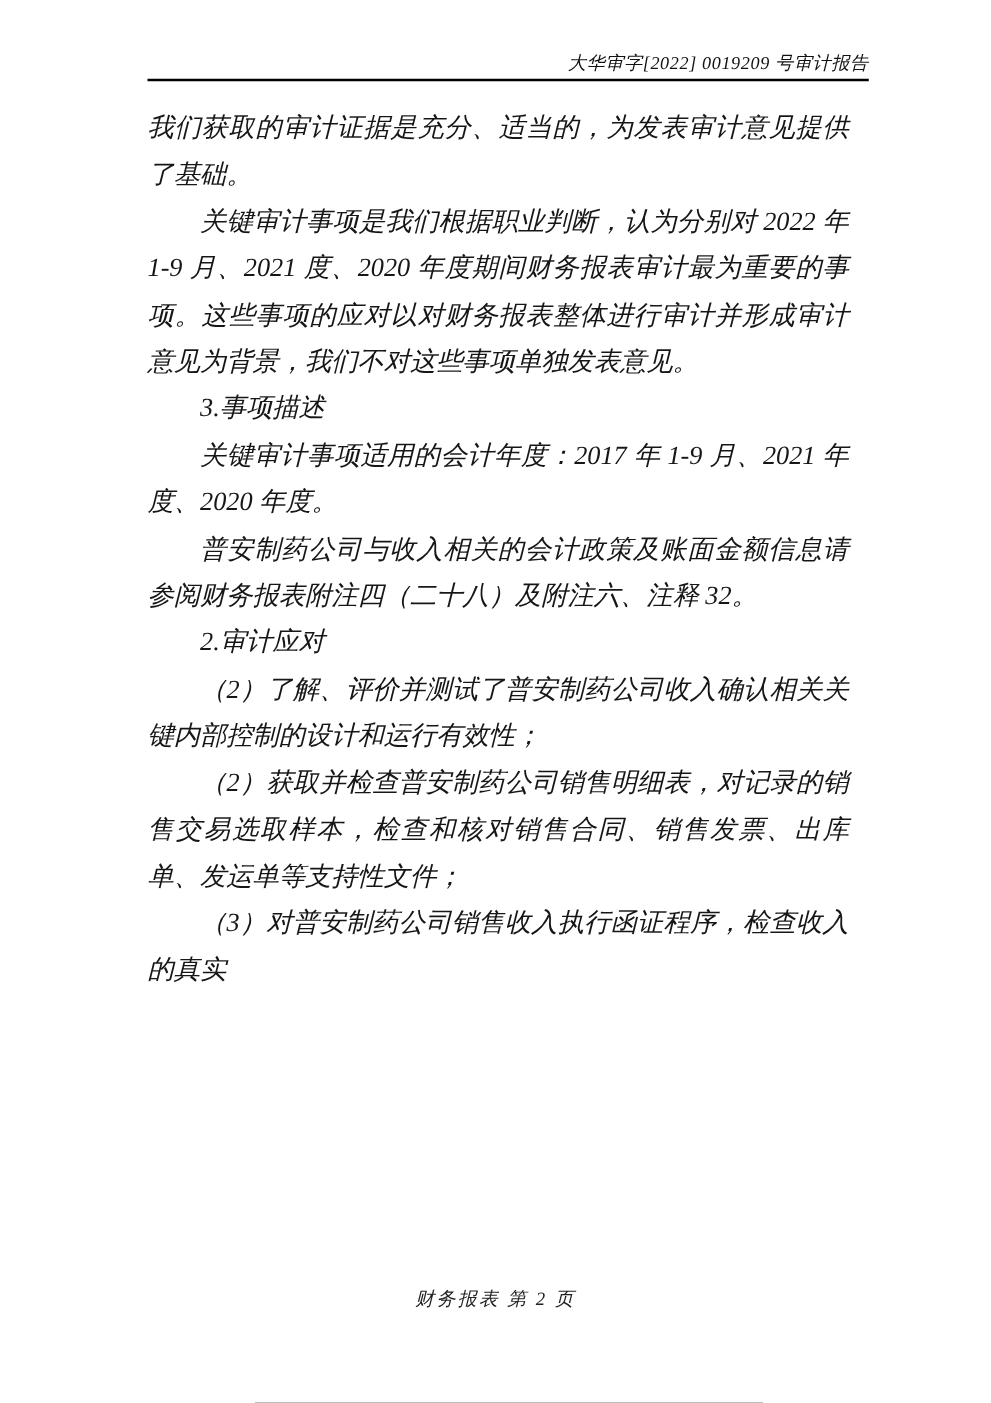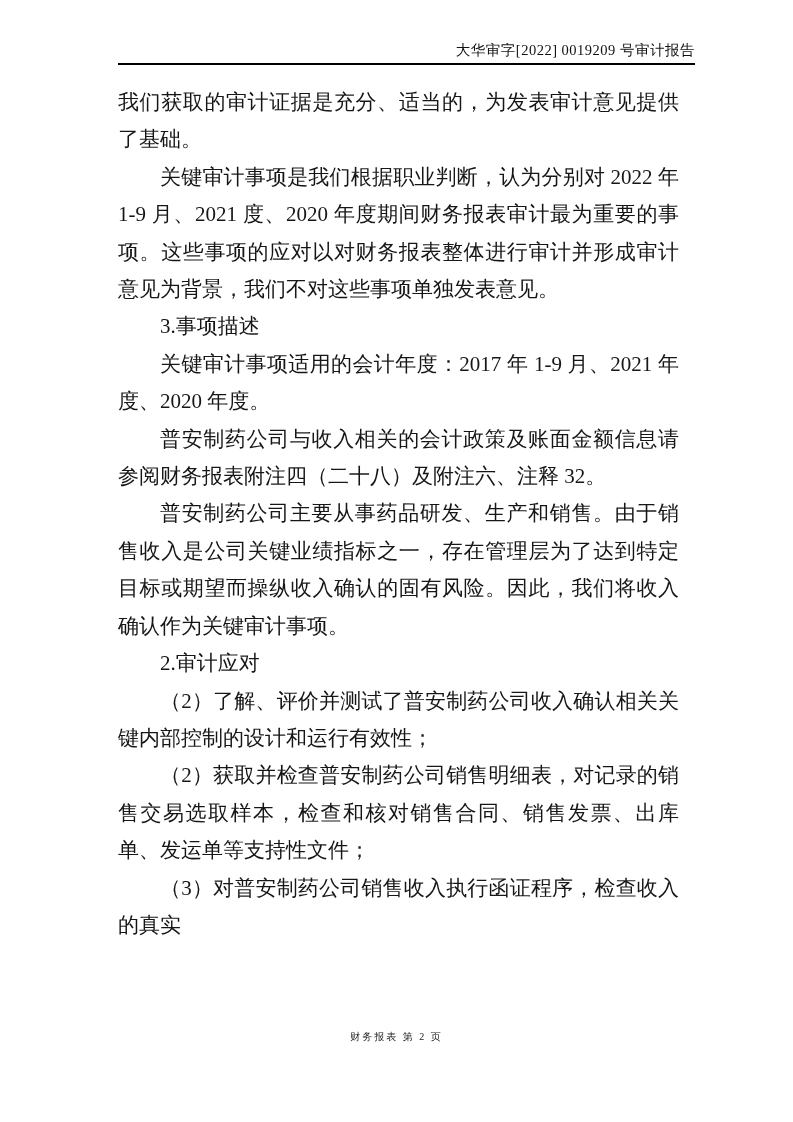--- a/index.html
+++ b/index.html
@@ -6,20 +6,21 @@
   html, body { background: #888; }
   .page {
     position: relative;
     width: 793px;
     height: 1122px;
     margin: 0 auto;
     background: #ffffff;
     color: #141414;
     font-family: "Liberation Serif", "DejaVu Serif", serif;
     overflow: hidden;
+    font-style: italic;
   }
   .page-header {
     position: absolute;
     left: 118px;
     width: 577px;
     top: 41px;
     text-align: right;
     font-size: 14.5px;
     letter-spacing: 0.5px;
     color: #111;
@@ -50,41 +51,40 @@
     margin-top: 13px;
     margin-bottom: 6px;
     letter-spacing: 1px;
   }
   .page-footer {
     position: absolute;
     left: 0;
     width: 793px;
     top: 1030px;
     text-align: center;
-    font-size: 10px;
+    font-size: 15px;
     letter-spacing: 2px;
     color: #222;
   }
 </style>
 </head>
 <body>
 
 <div class="page">
 
   <div class="page-header">
     <span>大华审字[2022] 0019209 号审计报告</span>
   </div>
 
   <div class="doc-body">
     <p class="para no-indent">我们获取的审计证据是充分、适当的，为发表审计意见提供了基础。</p>
     <p class="para">关键审计事项是我们根据职业判断，认为分别对 2022 年 1-9 月、2021 度、2020 年度期间财务报表审计最为重要的事项。这些事项的应对以对财务报表整体进行审计并形成审计意见为背景，我们不对这些事项单独发表意见。</p>
     <p class="para">3.事项描述</p>
     <p class="para">关键审计事项适用的会计年度：2017 年 1-9 月、2021 年度、2020 年度。</p>
     <p class="para">普安制药公司与收入相关的会计政策及账面金额信息请参阅财务报表附注四（二十八）及附注六、注释 32。</p>
-    <p class="para">普安制药公司主要从事药品研发、生产和销售。由于销售收入是公司关键业绩指标之一，存在管理层为了达到特定目标或期望而操纵收入确认的固有风险。因此，我们将收入确认作为关键审计事项。</p>
     <p class="para">2.审计应对</p>
     <p class="para">（2）了解、评价并测试了普安制药公司收入确认相关关键内部控制的设计和运行有效性；</p>
     <p class="para">（2）获取并检查普安制药公司销售明细表，对记录的销售交易选取样本，检查和核对销售合同、销售发票、出库单、发运单等支持性文件；</p>
     <p class="para">（3）对普安制药公司销售收入执行函证程序，检查收入的真实</p>
   </div>
 
   <div class="page-footer">
     <span>财务报表 第 2 页</span>
   </div>
 

